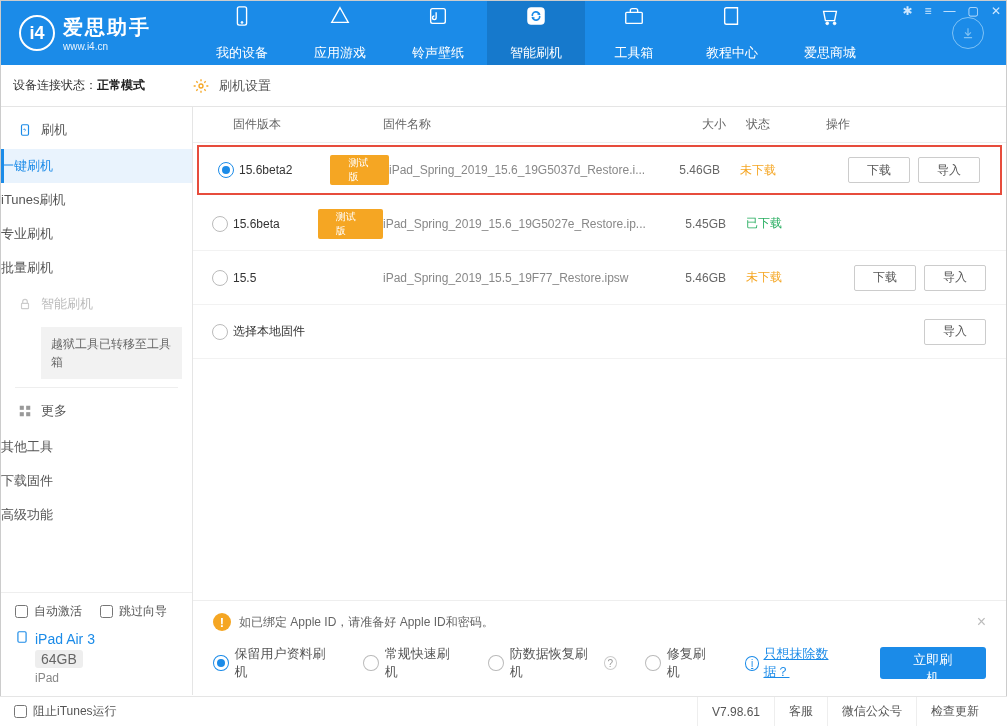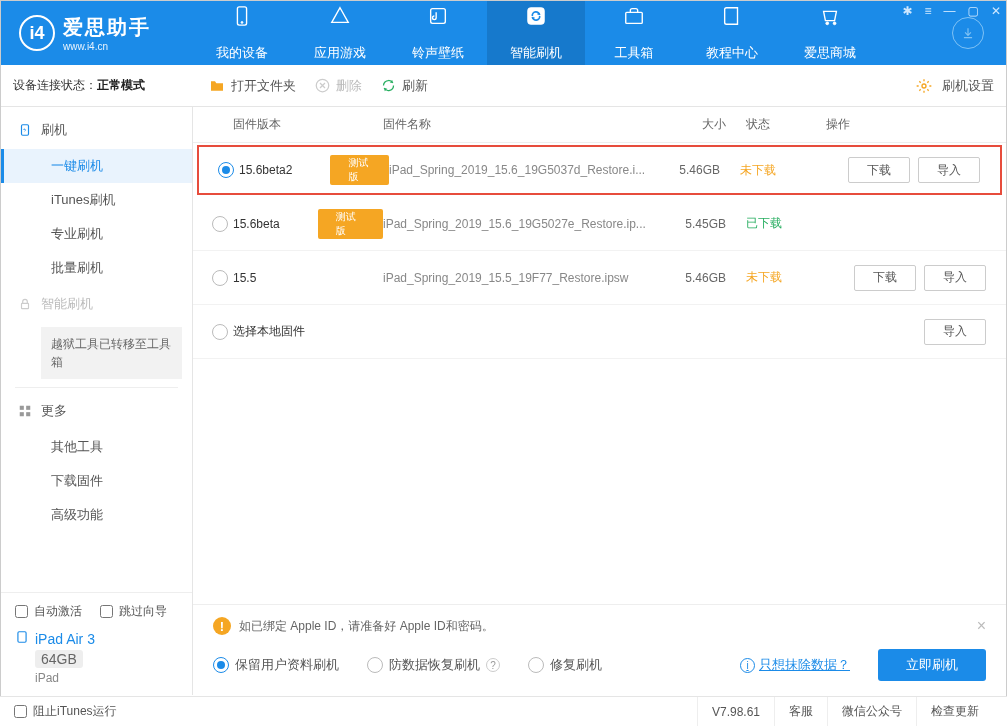--- a/index.html
+++ b/index.html
@@ -31,21 +31,21 @@
 .tool-btn.disabled { color: #bbb; }
 .tool-ico { width: 16px; height: 16px; display: flex; align-items: center; justify-content: center; }
 .tool-right { display: flex; align-items: center; gap: 10px; cursor: pointer; font-size: 13px; color: #555; }
 
 
 .main { display: flex; height: calc(100% - 64px - 42px - 30px); }
 .sidebar { width: 192px; border-right: 1px solid #e5e5e5; display: flex; flex-direction: column; background: #fff; }
 .side-list { flex: 1; overflow: auto; padding-top: 4px; }
 .side-head { height: 38px; display: flex; align-items: center; padding: 0 16px; gap: 8px; color: #555; font-size: 13px; cursor: pointer; }
 .side-head .ico { width: 16px; height: 16px; display: flex; align-items: center; justify-content: center; }
-.side-sub { height: 34px; display: flex; align-items: center; padding-left: 50px; font-size: 13px; color: #555; cursor: pointer; }
+.side-sub { height: 34px; display: flex; align-items: center; font-size: 13px; color: #555; cursor: pointer; }
 .side-sub.active { background: #e9f3fd; color: #1b8be8; position: relative; }
 .side-sub.active::before { content:""; position:absolute; left:0; top:0; bottom:0; width:3px; background:#1b8be8; }
 .side-note { margin: 4px 10px 8px 40px; background: #f2f2f2; padding: 8px 10px; font-size: 12px; color: #666; line-height: 1.5; }
 .side-div { border-top: 1px solid #eee; margin: 4px 14px; }
 
 .side-bottom { border-top: 1px solid #eee; padding: 10px 14px; }
 .chk { display: flex; align-items: center; gap: 6px; font-size: 12px; color: #555; }
 .chk input { width: 13px; height: 13px; }
 .device-box { margin-top: 10px; display: flex; flex-direction: column; gap: 4px; }
 .device-name { color: #1b8be8; font-size: 14px; font-weight: 500; display: flex; align-items: center; gap: 6px; }
@@ -183,48 +183,20 @@
     <svg viewBox="0 0 24 24">
         <path d="M12 4v12m-5-5l5 5 5-5M5 20h14"></path>
       </svg>
   </div>
 </div>
 
 <div class="toolbar">
   <div class="tool-left">
     <span>设备连接状态：</span><b>正常模式</b>
   </div>
-  <div class="tool-actions">
-    <div class="tool-btn">
-      <span class="tool-ico">
-          <svg width="16" height="16" viewBox="0 0 24 24">
-            <path fill="#f5a623" d="M3 5h6l2 3h10v11H3z"></path>
-          </svg>
-        </span>
-      <span>打开文件夹</span>
-    </div>
-    <div class="tool-btn disabled">
-      <span class="tool-ico">
-          <svg width="15" height="15" viewBox="0 0 24 24">
-            <circle cx="12" cy="12" r="10" fill="none" stroke="#ccc" stroke-width="2"></circle>
-            <path d="M8 8l8 8M16 8l-8 8" stroke="#ccc" stroke-width="2"></path>
-          </svg>
-        </span>
-      <span>删除</span>
-    </div>
-    <div class="tool-btn">
-      <span class="tool-ico">
-          <svg width="15" height="15" viewBox="0 0 24 24">
-            <path d="M4 12a8 8 0 018-8 8 8 0 017 4M20 12a8 8 0 01-15 4" fill="none" stroke="#27ae60" stroke-width="2"></path>
-            <path d="M18 3l1 5-5-1M6 21l-1-5 5 1" fill="#27ae60"></path>
-          </svg>
-        </span>
-      <span>刷新</span>
-    </div>
-  </div>
   <div class="tool-right">
     <span class="tool-ico">
         <svg width="16" height="16" viewBox="0 0 24 24">
           <circle cx="12" cy="12" r="3" fill="none" stroke="#f5a623" stroke-width="2"></circle>
           <path d="M12 2v3M12 19v3M4 12H1M23 12h-3M5 5l2 2M17 17l2 2M19 5l-2 2M7 17l-2 2" stroke="#f5a623" stroke-width="2"></path>
         </svg>
       </span>
     <span>刷机设置</span>
   </div>
 </div>
@@ -368,20 +340,24 @@
         <span>如已绑定 Apple ID，请准备好 Apple ID和密码。</span>
         <span class="tip-close">×</span>
       </div>
       <div class="opt-row">
         <label class="opt">
             <span class="radio on"></span>
             <span>保留用户资料刷机</span>
           </label>
         <label class="opt">
             <span class="radio"></span>
+            <span>常规快速刷机</span>
+          </label>
+        <label class="opt">
+            <span class="radio"></span>
             <span>防数据恢复刷机</span>
             <span class="q">?</span>
           </label>
         <label class="opt">
             <span class="radio"></span>
             <span>修复刷机</span>
           </label>
         <a class="opt-link">
             <span class="info">i</span>
             <span>只想抹除数据？</span>

